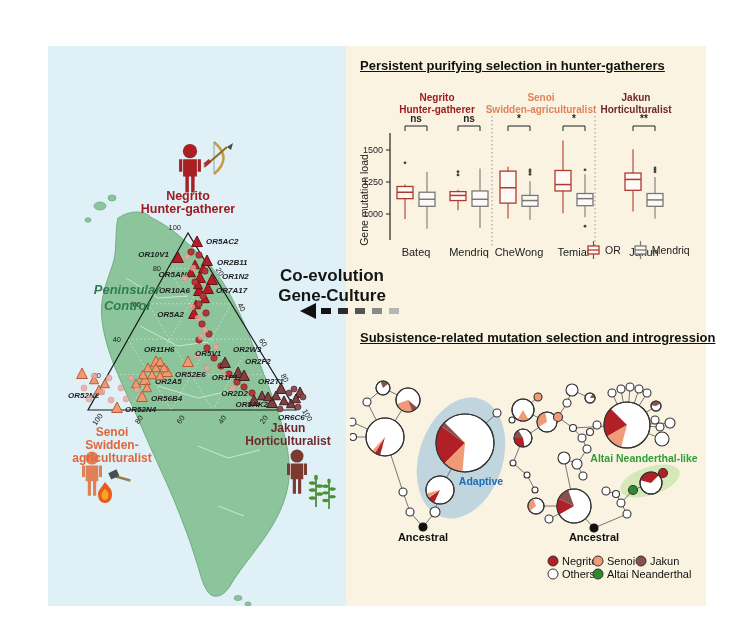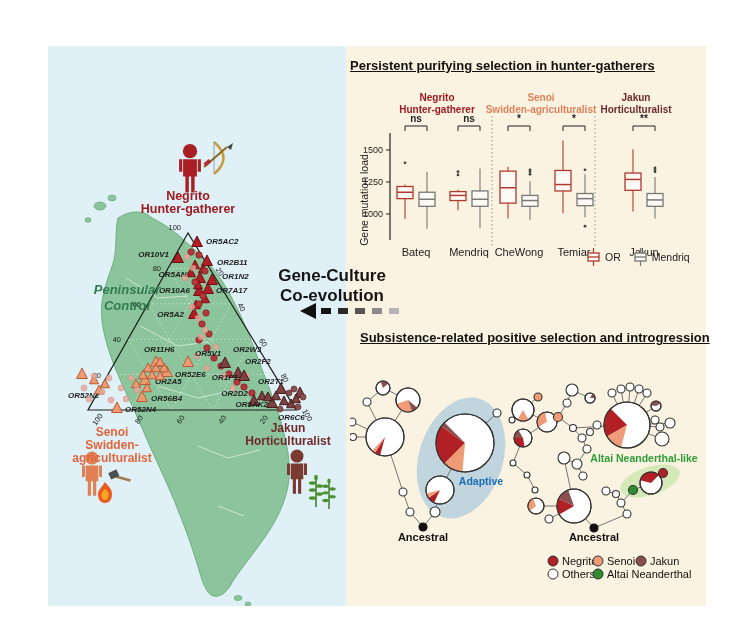--- a/index.html
+++ b/index.html
@@ -258,21 +258,21 @@
       <span>Swidden-agriculturalist</span>
     </div>
     <div class="abs pop-label" style="left:180px;top:376px;width:120px;color:#6e2a2a;font-size:12px;">
       <span>Jakun</span>
       <span>Horticulturalist</span>
     </div>
   </div>
 
   <div class="panel-right abs">
 
-    <div class="abs panel-title" style="left:4px;top:12px;text-align:right;">Persistent purifying selection in hunter-gatherers</div>
+    <div class="abs panel-title" style="left:14px;top:12px;text-align:right;">Persistent purifying selection in hunter-gatherers</div>
 
     <div class="abs two-line bx-group" style="left: 31px; top: 46px; width: 120px; color: rgb(158, 27, 32);">
       <span>Negrito</span>
       <span>Hunter-gatherer</span>
     </div>
     <div class="abs two-line bx-group" style="left: 120px; top: 46px; width: 150px; color: rgb(226, 130, 92);">
       <span>Senoi</span>
       <span>Swidden-agriculturalist</span>
     </div>
     <div class="abs two-line bx-group" style="left: 235px; top: 46px; width: 110px; color: rgb(110, 42, 42);">
@@ -343,40 +343,40 @@
         <circle cx="305" cy="83.76" r="1.4" fill="#444"></circle>
         <circle cx="305" cy="81.84" r="1.4" fill="#444"></circle>
         <circle cx="305" cy="79.92" r="1.4" fill="#444"></circle>
         <path d="M283,43 V38 H305 V43" fill="none" stroke="#222" stroke-width="1"></path>
         <text x="294" y="34" text-anchor="middle" font-size="10" font-weight="bold" fill="#222">**</text>
         <text x="294" y="168" text-anchor="middle" font-size="11" fill="#222">Jakun</text>
       </svg>
 
     <div class="abs rot-label" style="left:-46px;top:147px;width:130px;height:14px;">Gene mutation load</div>
 
-    <div class="abs bx-legend" style="left:240px;top:202px;">
+    <div class="abs bx-legend" style="left:240px;top:195px;">
       <div class="item">
         <svg width="15" height="18" viewBox="0 0 15 18">
           <line x1="7.5" y1="0" x2="7.5" y2="18" stroke="var(--c-or)" stroke-width="1.2"></line>
           <rect x="2" y="5" width="11" height="8" fill="#fdfaf5" stroke="var(--c-or)" stroke-width="1.3"></rect>
           <line x1="2" y1="9" x2="13" y2="9" stroke="var(--c-or)" stroke-width="1.3"></line>
         </svg>
         <span>OR</span>
       </div>
       <div class="item">
         <svg width="15" height="18" viewBox="0 0 15 18">
           <line x1="7.5" y1="0" x2="7.5" y2="18" stroke="var(--c-ctrl)" stroke-width="1.2"></line>
           <rect x="2" y="5" width="11" height="8" fill="#fdfaf5" stroke="var(--c-ctrl)" stroke-width="1.3"></rect>
           <line x1="2" y1="9" x2="13" y2="9" stroke="var(--c-ctrl)" stroke-width="1.3"></line>
         </svg>
         <span>Mendriq</span>
       </div>
     </div>
 
-    <div class="abs panel-title" style="left:14px;top:284px;">Subsistence-related positive selection and introgression</div>
+    <div class="abs panel-title" style="left:14px;top:284px;">Subsistence-related mutation selection and introgression</div>
 
     <div class="abs gene-group" style="left:14px;top:306px;width:170px;">
     </div>
 
     <svg id="net-svg" class="abs" style="left:4px;top:332px;" width="356" height="212" viewBox="0 0 356 212">
         <ellipse cx="111" cy="80" rx="42" ry="62" fill="#b9d2dd" opacity="0.9" transform="rotate(18 111 80)"></ellipse>
         <line x1="33" y1="10" x2="58" y2="22" stroke="#666" stroke-width="0.9"></line>
         <line x1="33" y1="10" x2="17" y2="24" stroke="#666" stroke-width="0.9"></line>
         <line x1="17" y1="24" x2="35" y2="59" stroke="#666" stroke-width="0.9"></line>
         <line x1="58" y1="22" x2="35" y2="59" stroke="#666" stroke-width="0.9"></line>
@@ -533,22 +533,22 @@
         <circle cx="291" cy="183" r="5" fill="#8a5050" stroke="#333" stroke-width="1"></circle>
         <text x="300" y="186.5" font-size="11" fill="#111">Jakun</text>
         <circle cx="203" cy="196" r="5" fill="#ffffff" stroke="#333" stroke-width="1"></circle>
         <text x="212" y="199.5" font-size="11" fill="#111">Others</text>
         <circle cx="248" cy="196" r="5" fill="#2e8b2e" stroke="#333" stroke-width="1"></circle>
         <text x="257" y="199.5" font-size="11" fill="#111">Altai Neanderthal</text>
       </svg>
   </div>
 
   <div class="abs center-title" style="left:262px;top:266px;width:140px;">
+    <span style="display:block">Co-evolution</span>
     <span style="display:block">Gene-Culture</span>
-    <span style="display:block">Co-evolution</span>
   </div>
   <svg class="abs" style="left:300px;top:302px;" width="125" height="18" viewBox="0 0 125 18">
     <polygon points="0,9 16,1 16,17" fill="#111"></polygon>
     <rect x="21" y="6" width="10" height="6" fill="#141414"></rect>
     <rect x="38" y="6" width="10" height="6" fill="#2a2a2a"></rect>
     <rect x="55" y="6" width="10" height="6" fill="#555555"></rect>
     <rect x="72" y="6" width="10" height="6" fill="#8a8a8a"></rect>
     <rect x="89" y="6" width="10" height="6" fill="#b5b5b5"></rect>
   </svg>
 </div>

